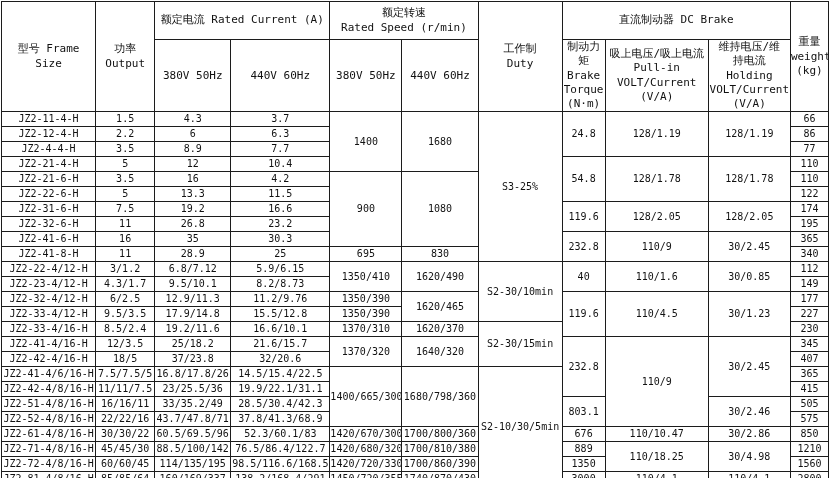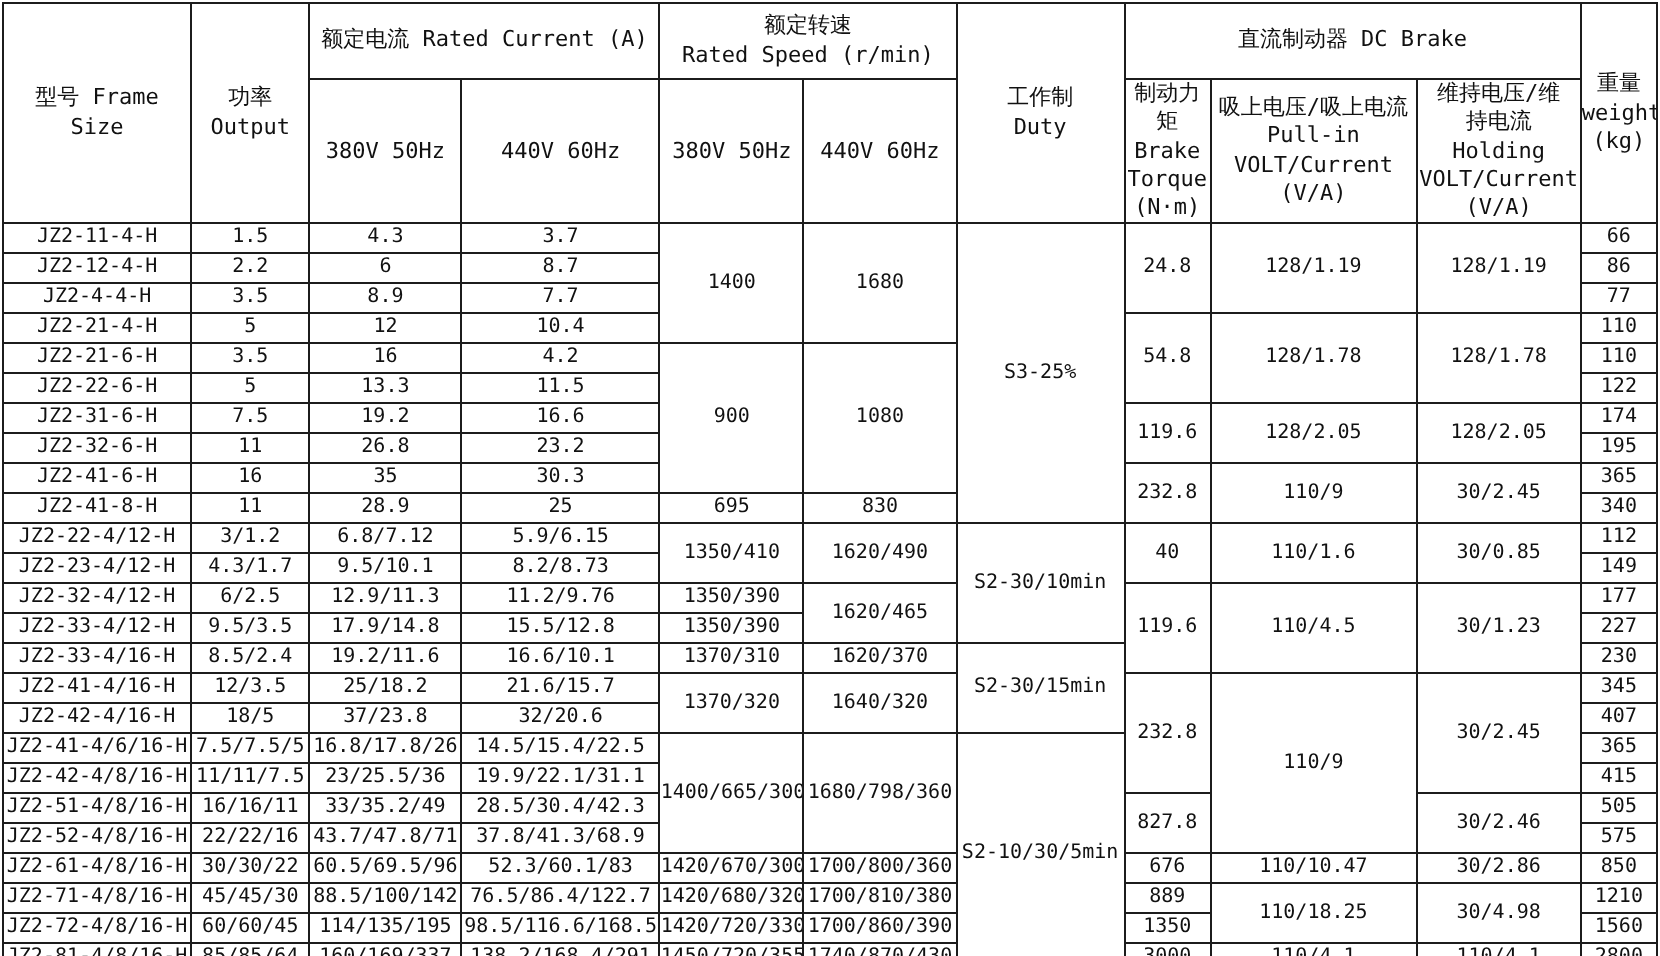--- a/index.html
+++ b/index.html
@@ -90,21 +90,21 @@
           <td rowspan="10">S3-25%</td>
           <td rowspan="3">24.8</td>
           <td rowspan="3">128/1.19</td>
           <td rowspan="3">128/1.19</td>
           <td>66</td>
         </tr>
         <tr>
           <td>JZ2-12-4-H</td>
           <td>2.2</td>
           <td>6</td>
-          <td>8.7</td>
+          <td>6.3</td>
           <td>86</td>
         </tr>
         <tr>
           <td>JZ2-4-4-H</td>
           <td>3.5</td>
           <td>8.9</td>
           <td>7.7</td>
           <td>77</td>
         </tr>
         <tr>
@@ -253,21 +253,21 @@
           <td>11/11/7.5</td>
           <td>23/25.5/36</td>
           <td>19.9/22.1/31.1</td>
           <td>415</td>
         </tr>
         <tr>
           <td>JZ2-51-4/8/16-H</td>
           <td>16/16/11</td>
           <td>33/35.2/49</td>
           <td>28.5/30.4/42.3</td>
-          <td rowspan="2">827.8</td>
+          <td rowspan="2">803.1</td>
           <td rowspan="2">30/2.46</td>
           <td>505</td>
         </tr>
         <tr>
           <td>JZ2-52-4/8/16-H</td>
           <td>22/22/16</td>
           <td>43.7/47.8/71</td>
           <td>37.8/41.3/68.9</td>
           <td>575</td>
         </tr>

